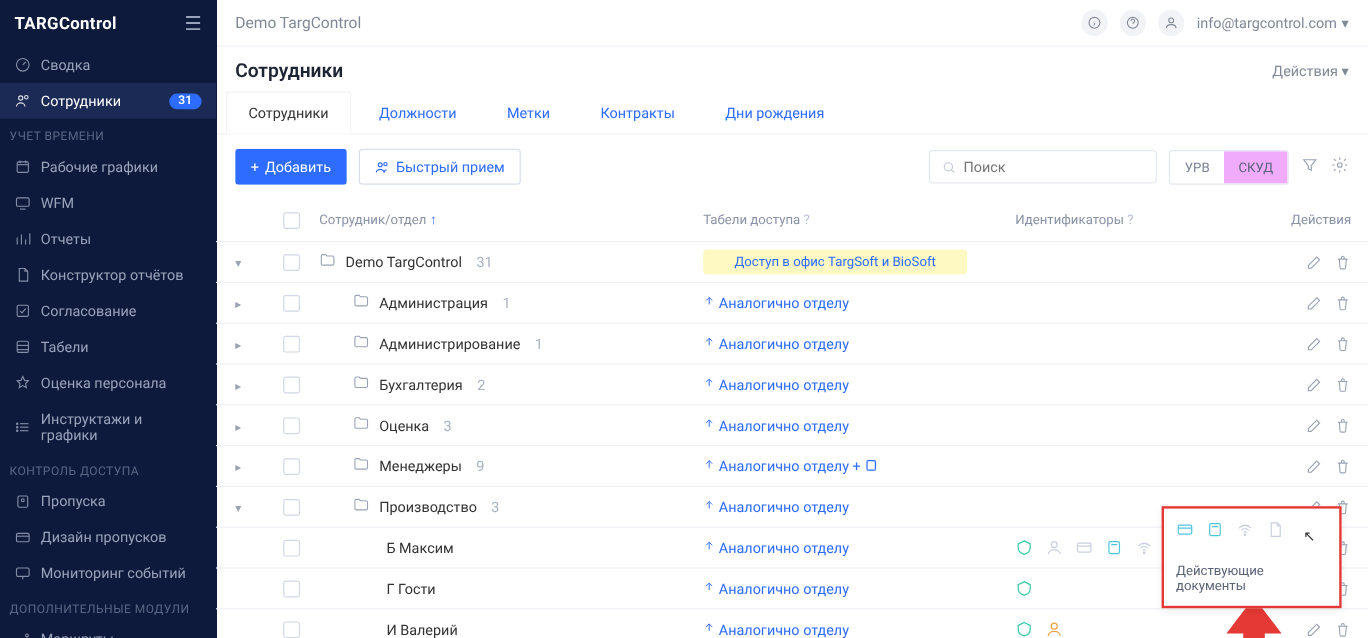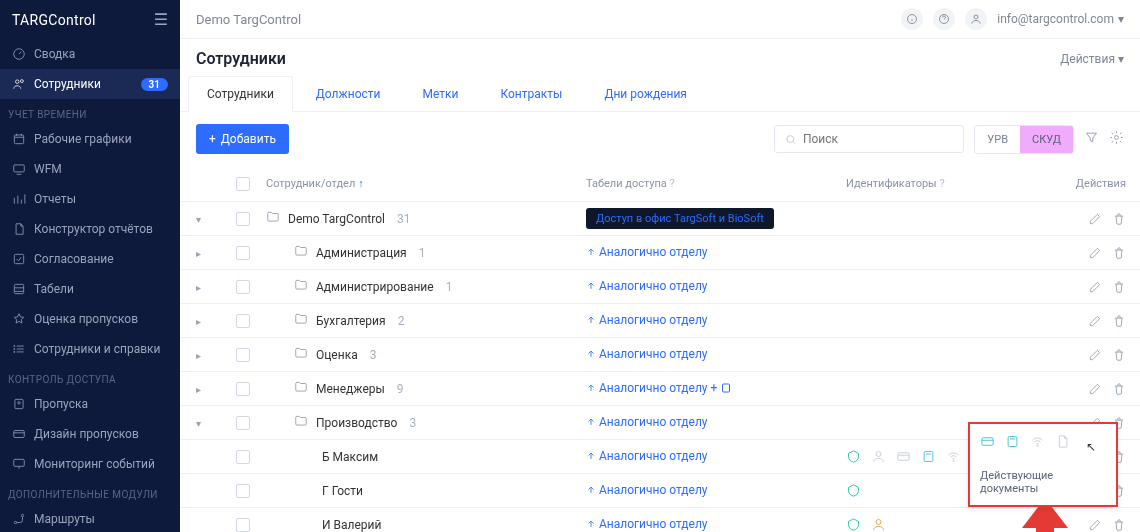--- a/index.html
+++ b/index.html
@@ -1,20 +1,20 @@
 <!DOCTYPE html>
 <html><head>
 <meta charset="utf-8">
 <style>
 *{box-sizing:border-box;margin:0;padding:0;font-family:-apple-system,BlinkMacSystemFont,"Segoe UI",Roboto,Arial,sans-serif}
 body{display:flex;height:532px;width:1140px;overflow:hidden;font-size:12px;color:#333;background:#fff}
 .sidebar{width:180px;background:#0e1a3b;color:#9aa3bc;display:flex;flex-direction:column;overflow-y:auto;flex-shrink:0}
 .sidebar::-webkit-scrollbar{width:6px}.sidebar::-webkit-scrollbar-thumb{background:#2a3659}
 .sb-top{display:flex;align-items:center;justify-content:space-between;padding:10px 12px;color:#fff}
-.sb-logo{font-weight:400;font-size:14px;letter-spacing:.3px}
+.sb-logo{font-weight:700;font-size:14px;letter-spacing:.3px}
 .sb-burger{color:#9aa3bc;cursor:pointer;font-size:16px}
 .sb-item{display:flex;align-items:center;gap:8px;padding:8px 12px;cursor:pointer}
 .sb-item.active{background:#1b2a55;color:#fff}
 .sb-badge{margin-left:auto;background:#2d6cff;color:#fff;border-radius:10px;padding:1px 8px;font-size:10px;font-weight:600}
 .sb-group{padding:10px 8px 4px;font-size:10px;color:#5b6684;text-transform:uppercase;letter-spacing:.4px}
 .sb-ico{width:14px;height:14px;display:inline-flex;align-items:center;justify-content:center;opacity:.85}
 .sb-ico svg{width:14px;height:14px;fill:none;stroke:currentColor;stroke-width:1.6}
 .main{flex:1;display:flex;flex-direction:column;background:#fff;min-width:0}
 .topbar{display:flex;align-items:center;justify-content:space-between;padding:8px 16px;border-bottom:1px solid #eef0f4}
 .tb-title{color:#808896;font-size:13px}
@@ -44,22 +44,22 @@
 .table{flex:1;overflow:auto;position:relative}
 .thead,.trow{display:grid;grid-template-columns:40px 30px 320px 260px 200px 1fr 80px;align-items:center;padding:0 16px;border-bottom:1px solid #eef0f4}
 .thead{color:#8a92a6;font-size:11px;height:36px}
 .thead .sort{display:inline-flex;align-items:flex-end;gap:3px}
 .trow{height:34px;font-size:12px}
 .chev{color:#9aa2b3;cursor:pointer;font-size:10px}
 .cbx{width:14px;height:14px;border:1px solid #d2d8e4;border-radius:2px;cursor:pointer}
 .folder-cell{display:flex;align-items:center;gap:8px}
 .folder-cell .fld{color:#9aa2b3}
 .cnt{color:#a8b0c0;margin-left:4px}
-.access-chip{display:inline-block;background:#0f172a;color:#2d6cff;padding:4px 10px;border-radius:3px;font-size:11px}
-.link{color:#2d6cff;font-size:12px;cursor:pointer;display:inline-flex;align-items:center;gap:3px}
+.access-chip{display:inline-block;background:#fef9c3;color:#2d6cff;padding:4px 26px;border-radius:3px;font-size:11px}
+.link{color:#2d6cff;font-size:12px;cursor:pointer;display:inline-flex;gap:3px}
 .link svg{width:10px;height:10px;fill:none;stroke:#2d6cff;stroke-width:2}
 .idcell{display:flex;gap:10px;align-items:center}
 .idcell .idi{width:15px;height:15px;display:flex;align-items:center;justify-content:center}
 .idcell svg{width:15px;height:15px;fill:none;stroke-width:1.6}
 .c-blue{stroke:#4ec5df}
 .c-grey{stroke:#c9cfdc}
 .c-red{stroke:#e45b5b}
 .c-orange{stroke:#eea24a}
 .c-teal{stroke:#32c8a8}
 .row-actions{display:flex;gap:10px;justify-content:flex-end}
@@ -166,34 +166,34 @@
           </svg>
         </span>
         <span>Табели</span>
        </div>
       <div class="sb-item">
         <span class="sb-ico">
           <svg viewBox="0 0 24 24">
             <path d="M12 3l2.5 5.5L20 9l-4 4 1 6-5-3-5 3 1-6-4-4 5.5-.5z"></path>
           </svg>
         </span>
-        <span>Оценка пропусков</span>
+        <span>Оценка персонала</span>
        </div>
       <div class="sb-item">
         <span class="sb-ico">
           <svg viewBox="0 0 24 24">
             <line x1="8" y1="7" x2="20" y2="7"></line>
             <line x1="8" y1="12" x2="20" y2="12"></line>
             <line x1="8" y1="17" x2="20" y2="17"></line>
             <circle cx="4" cy="7" r="1"></circle>
             <circle cx="4" cy="12" r="1"></circle>
             <circle cx="4" cy="17" r="1"></circle>
           </svg>
         </span>
-        <span>Сотрудники и справки</span>
+        <span>Инструктажи и графики</span>
        </div>
       <div class="sb-group">КОНТРОЛЬ ДОСТУПА</div>
       <div class="sb-item">
         <span class="sb-ico">
           <svg viewBox="0 0 24 24">
             <rect x="5" y="4" width="14" height="16" rx="2"></rect>
             <circle cx="12" cy="10" r="2"></circle>
           </svg>
         </span>
         <span>Пропуска</span>
@@ -273,20 +273,29 @@
       <div class="tab ">Метки</div>
       <div class="tab ">Контракты</div>
       <div class="tab ">Дни рождения</div>
     </div>
 
   <div class="toolbar">
     <div class="btn btn-primary">
         <span>+</span>
         <span>Добавить</span>
       </div>
+    <div class="btn btn-ghost">
+      <svg width="13" height="13" viewBox="0 0 24 24" fill="none" stroke="#2d6cff" stroke-width="1.8">
+          <circle cx="9" cy="8" r="3"></circle>
+          <path d="M3 20c0-3 3-5 6-5s6 2 6 5"></path>
+          <circle cx="17" cy="7" r="2.5"></circle>
+          <path d="M15 20c0-2.5 2-4 4-4"></path>
+        </svg>
+      <span>Быстрый прием</span>
+    </div>
     <div class="tb-spacer"></div>
     <div class="search">
       <svg viewBox="0 0 24 24">
           <circle cx="11" cy="11" r="7"></circle>
           <line x1="21" y1="21" x2="16" y2="16"></line>
         </svg>
       <input placeholder="Поиск" style="">
     </div>
     <div class="segment">
       <div class="seg">УРВ</div>

